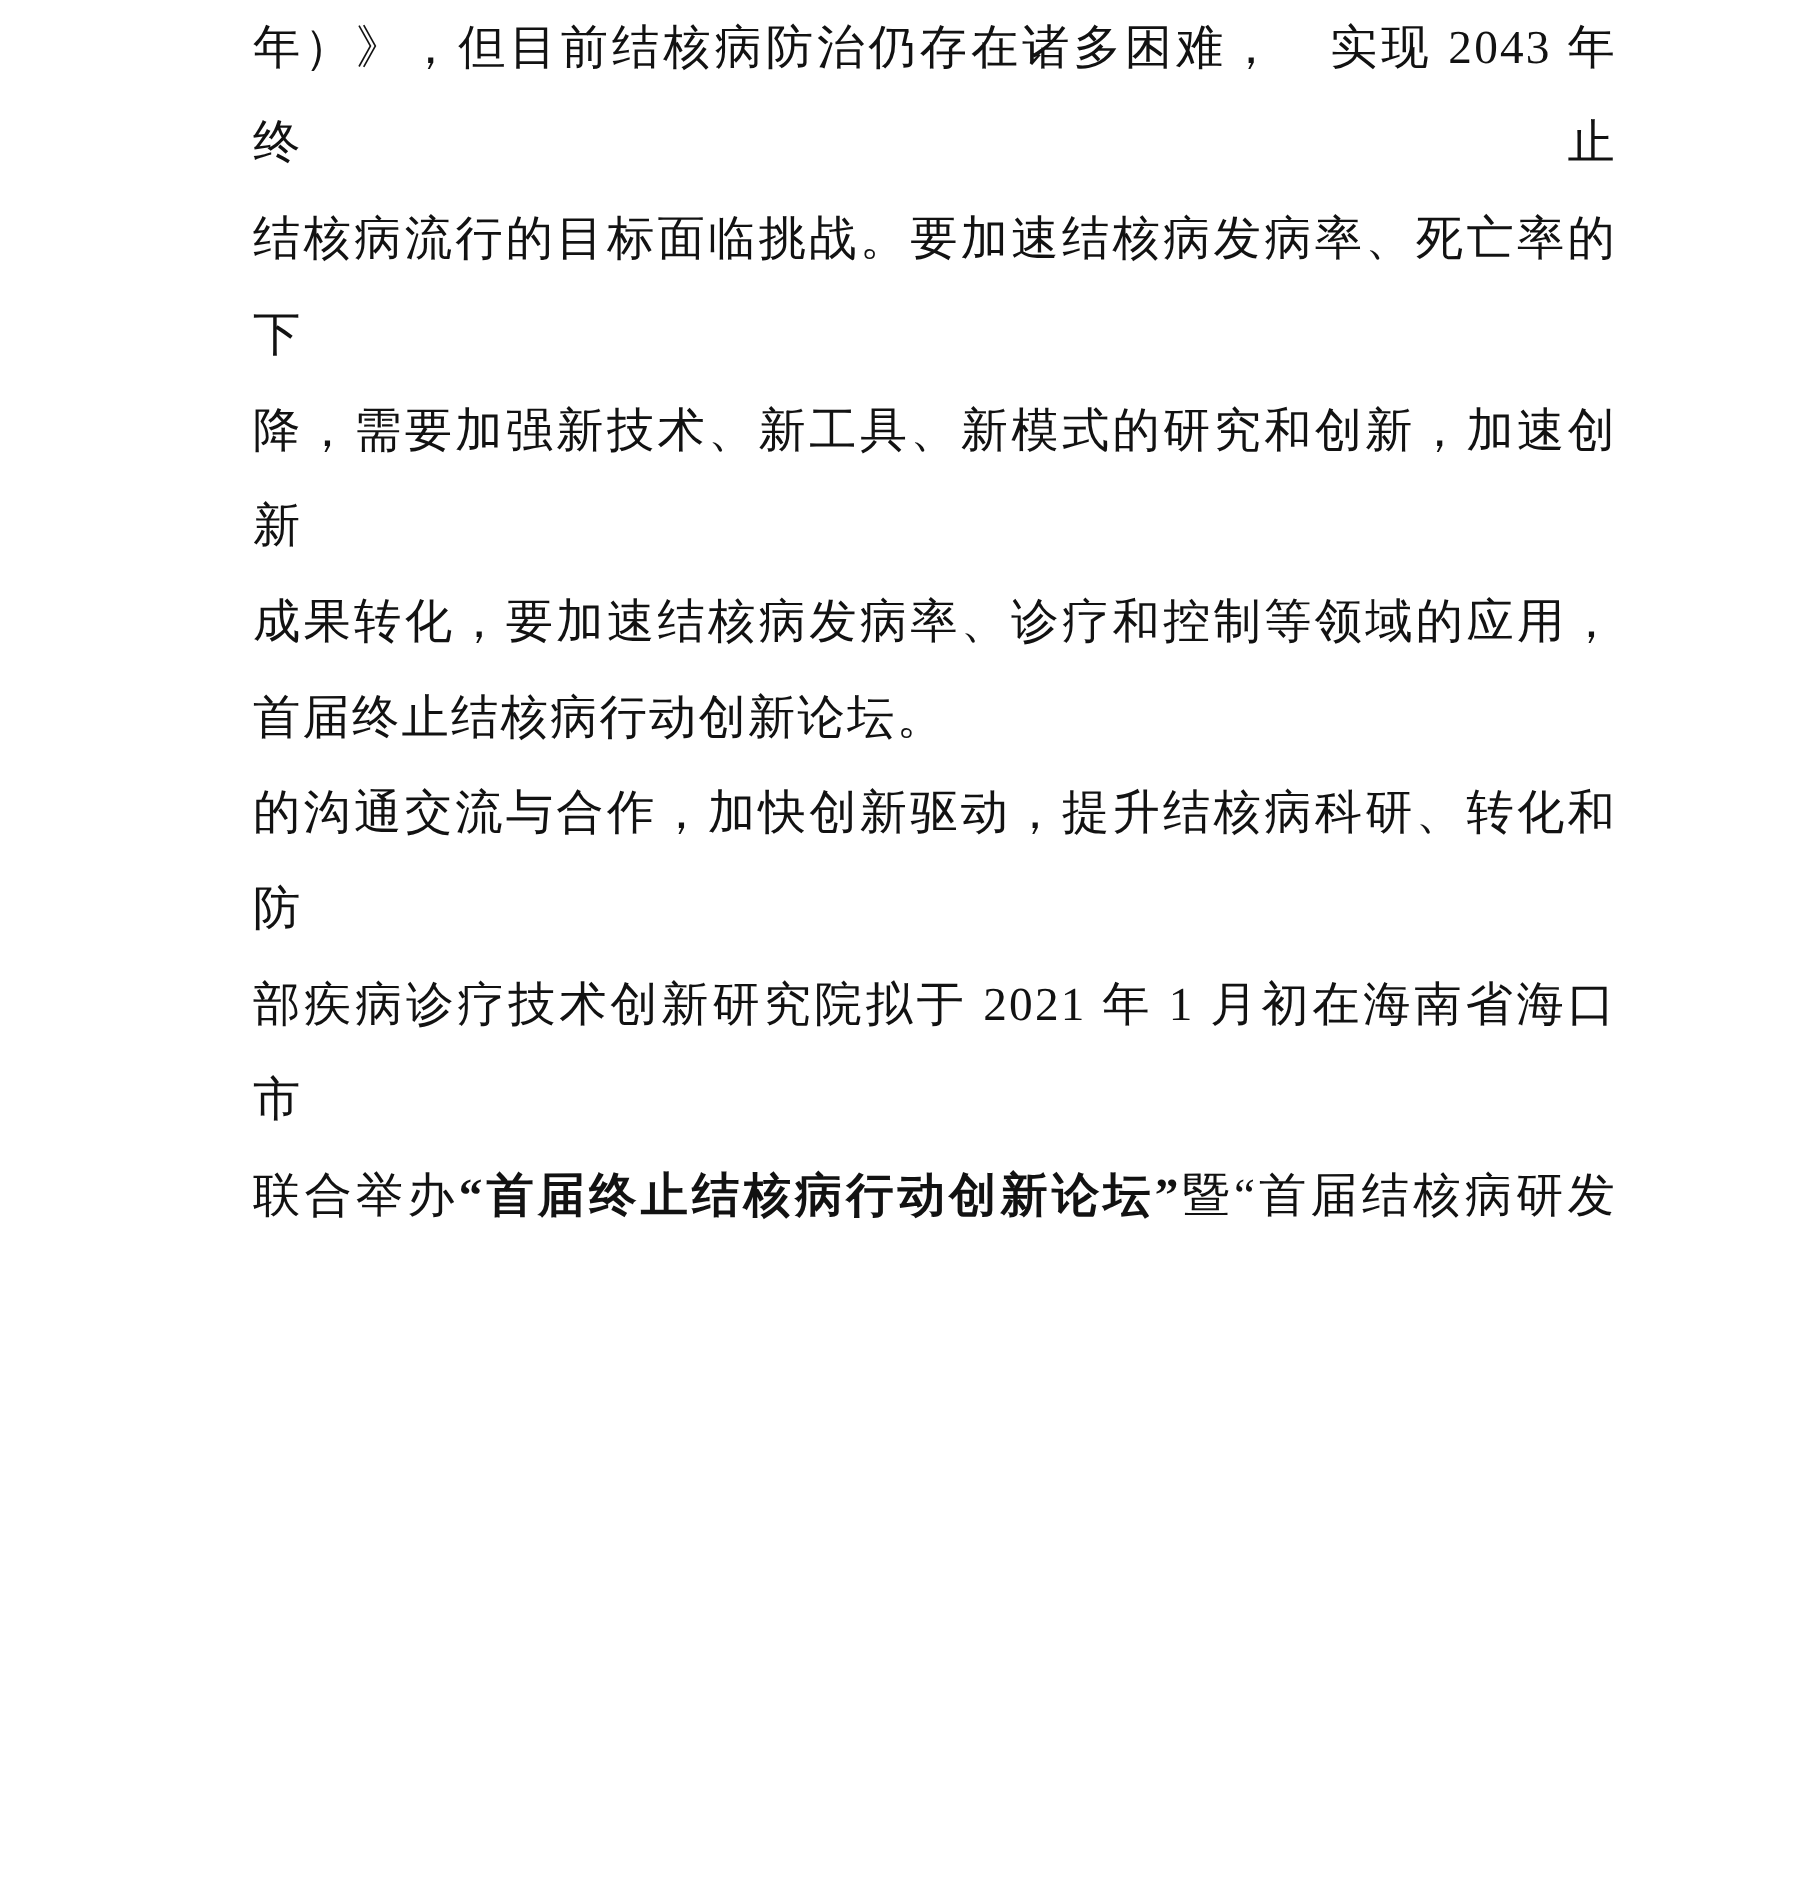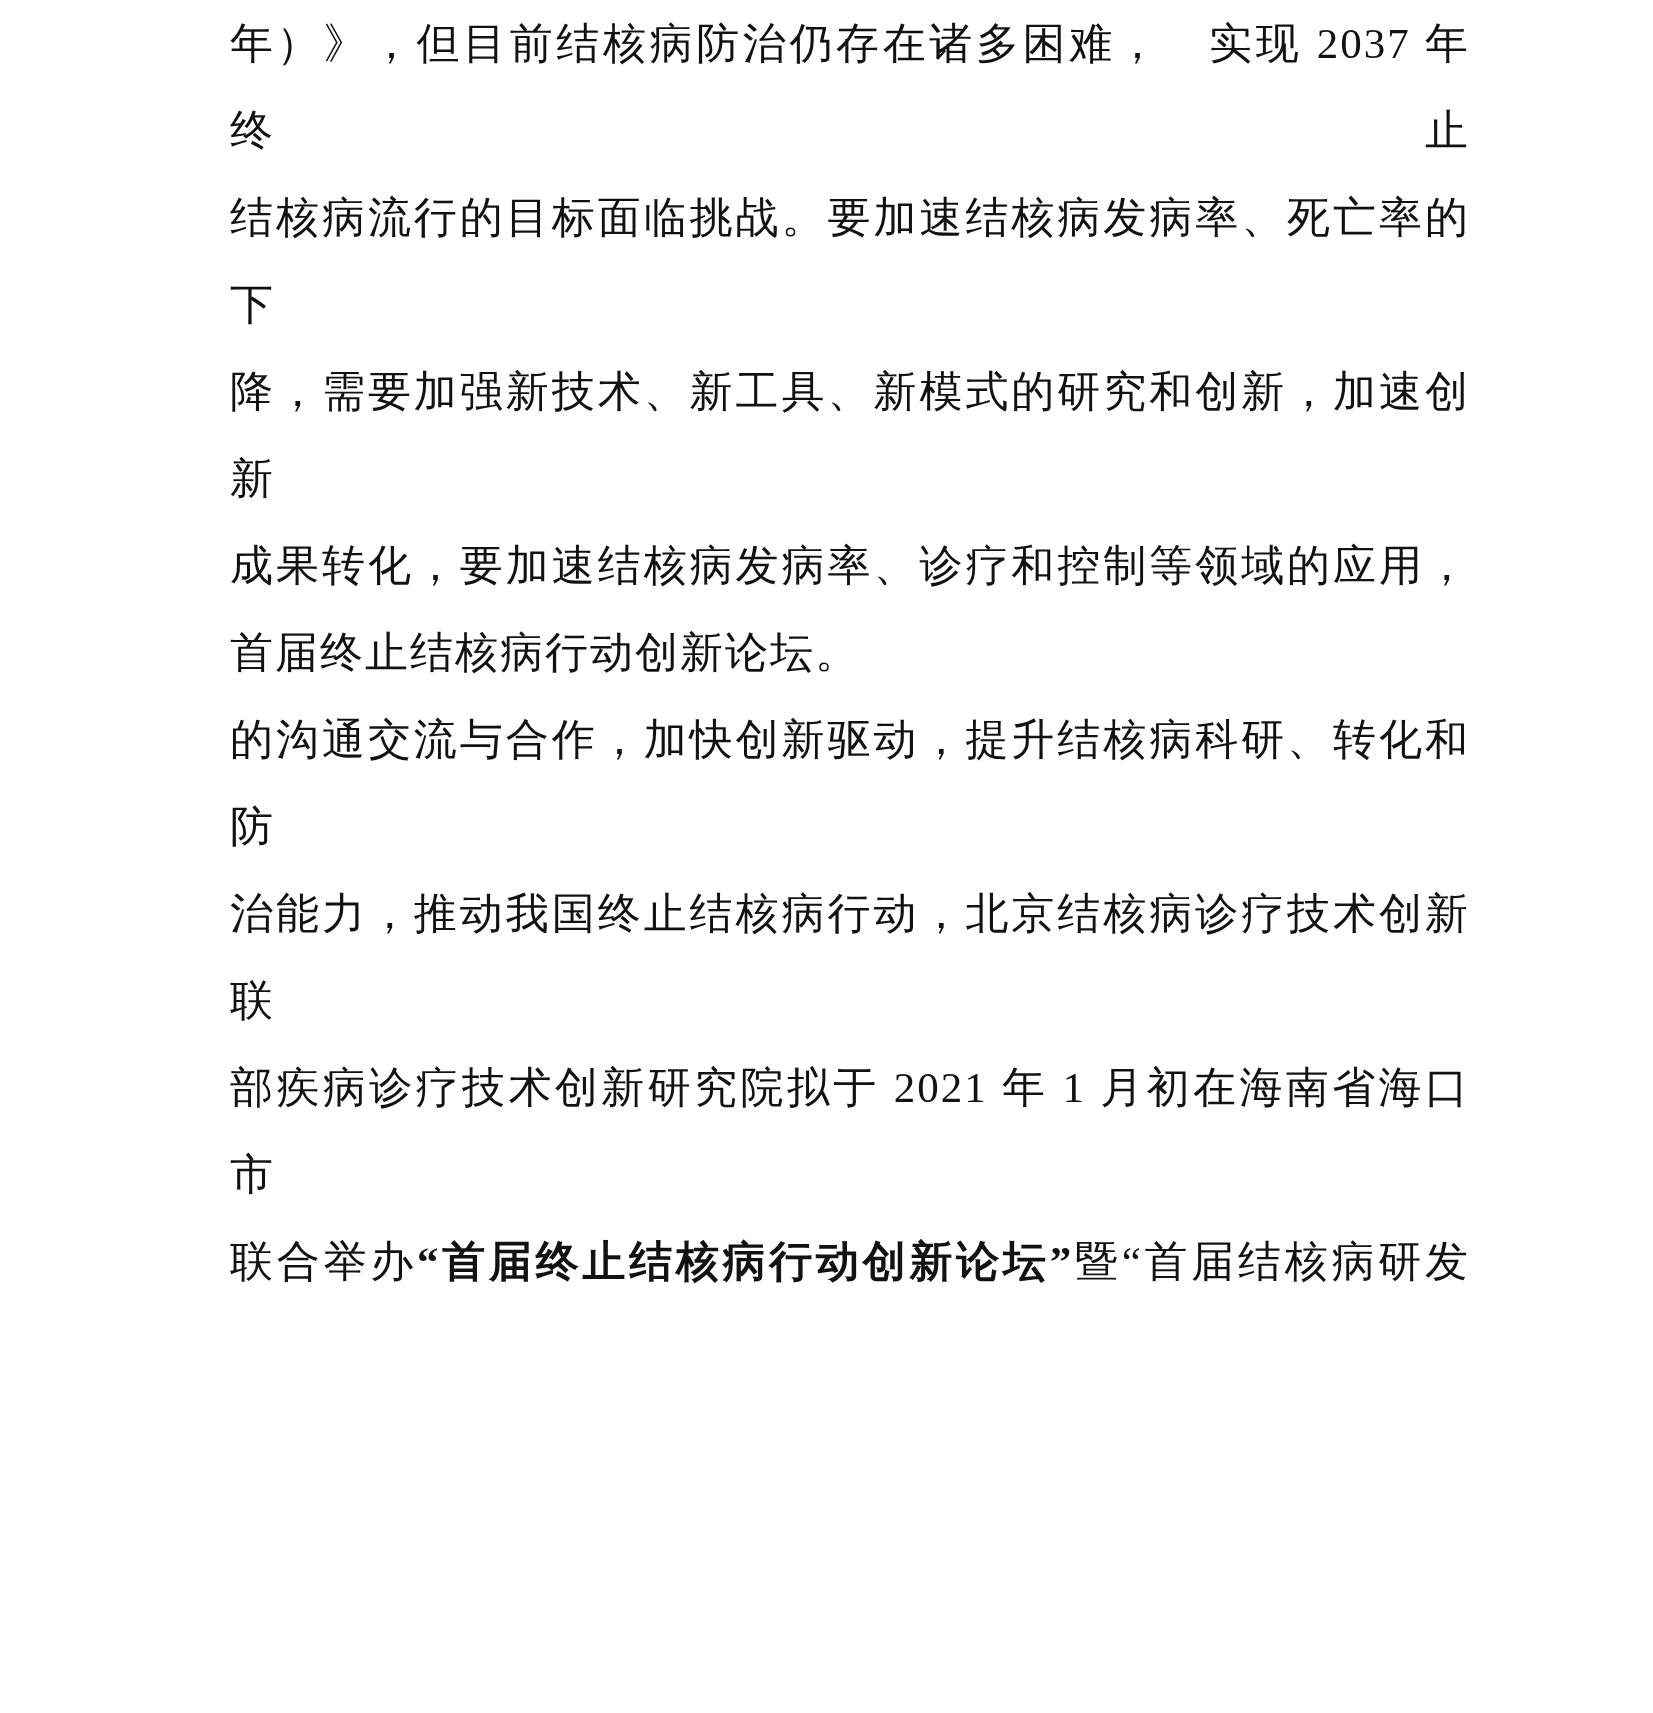--- a/index.html
+++ b/index.html
@@ -35,22 +35,21 @@
     text-align-last: left;
   }
   .run-b {
     font-weight: bold;
   }
 </style>
 </head>
 <body>
 
 <div class="page" style="background: rgb(255, 255, 255);">
-    <div class="line fill"><span style="color: rgb(18, 18, 18);">年）》，但目前结核病防治仍存在诸多困难，　实现 2037 年终止</span></div>
+    <div class="line fill"><span style="color: rgb(18, 18, 18);">年）》，但目前结核病防治仍存在诸多困难，　实现 2043 年终止</span></div>
     <div class="line fill"><span style="color: rgb(18, 18, 18);">结核病流行的目标面临挑战。要加速结核病发病率、死亡率的下</span></div>
     <div class="line fill"><span style="color: rgb(18, 18, 18);">降，需要加强新技术、新工具、新模式的研究和创新，加速创新</span></div>
     <div class="line fill"><span style="color: rgb(18, 18, 18);">成果转化，要加速结核病发病率、诊疗和控制等领域的应用，</span></div>
     <div class="line nofill"><span style="color: rgb(18, 18, 18);">首届终止结核病行动创新论坛。</span></div>
     <div class="line fill"><span style="color: rgb(18, 18, 18);">的沟通交流与合作，加快创新驱动，提升结核病科研、转化和防</span></div>
-    <div class="line fill"><span style="color: rgb(18, 18, 18);">治能力，推动我国终止结核病行动，北京结核病诊疗技术创新联</span></div>
     <div class="line fill"><span style="color: rgb(18, 18, 18);">部疾病诊疗技术创新研究院拟于 2021 年 1 月初在海南省海口市</span></div>
     <div class="line fill"><span style="color: rgb(18, 18, 18);">联合举办</span><span class="run-b" style="color: rgb(18, 18, 18);">“首届终止结核病行动创新论坛”</span><span style="color: rgb(18, 18, 18);">暨“首届结核病研发</span></div>
   </div>
 
 </body></html>

